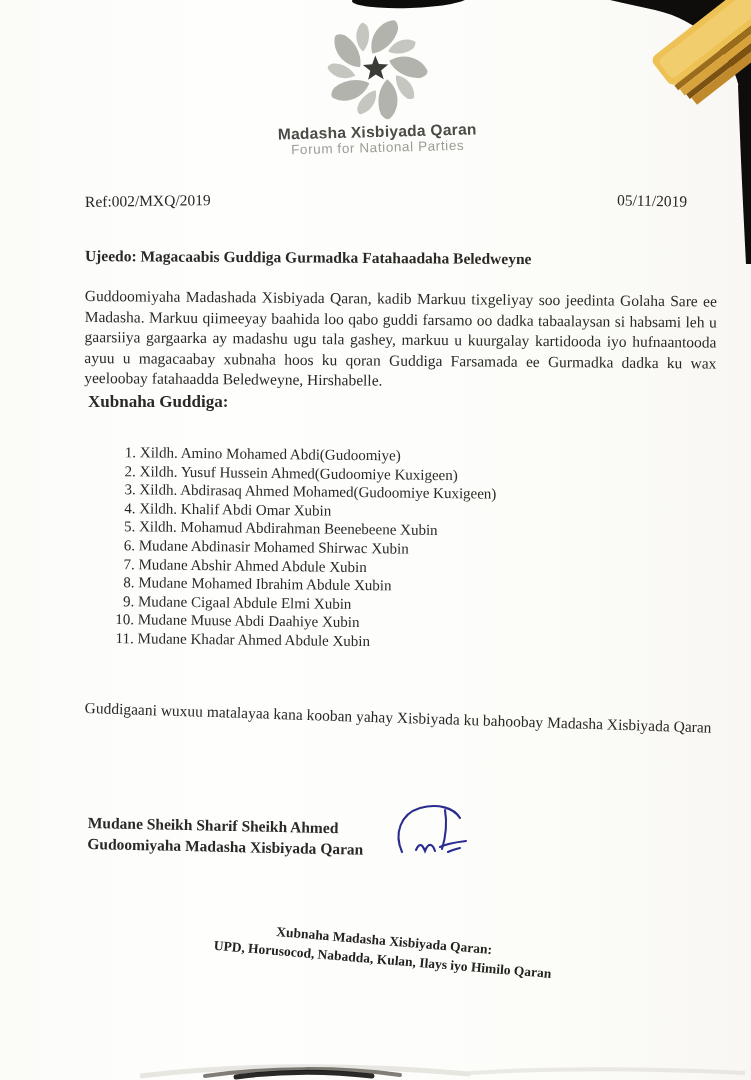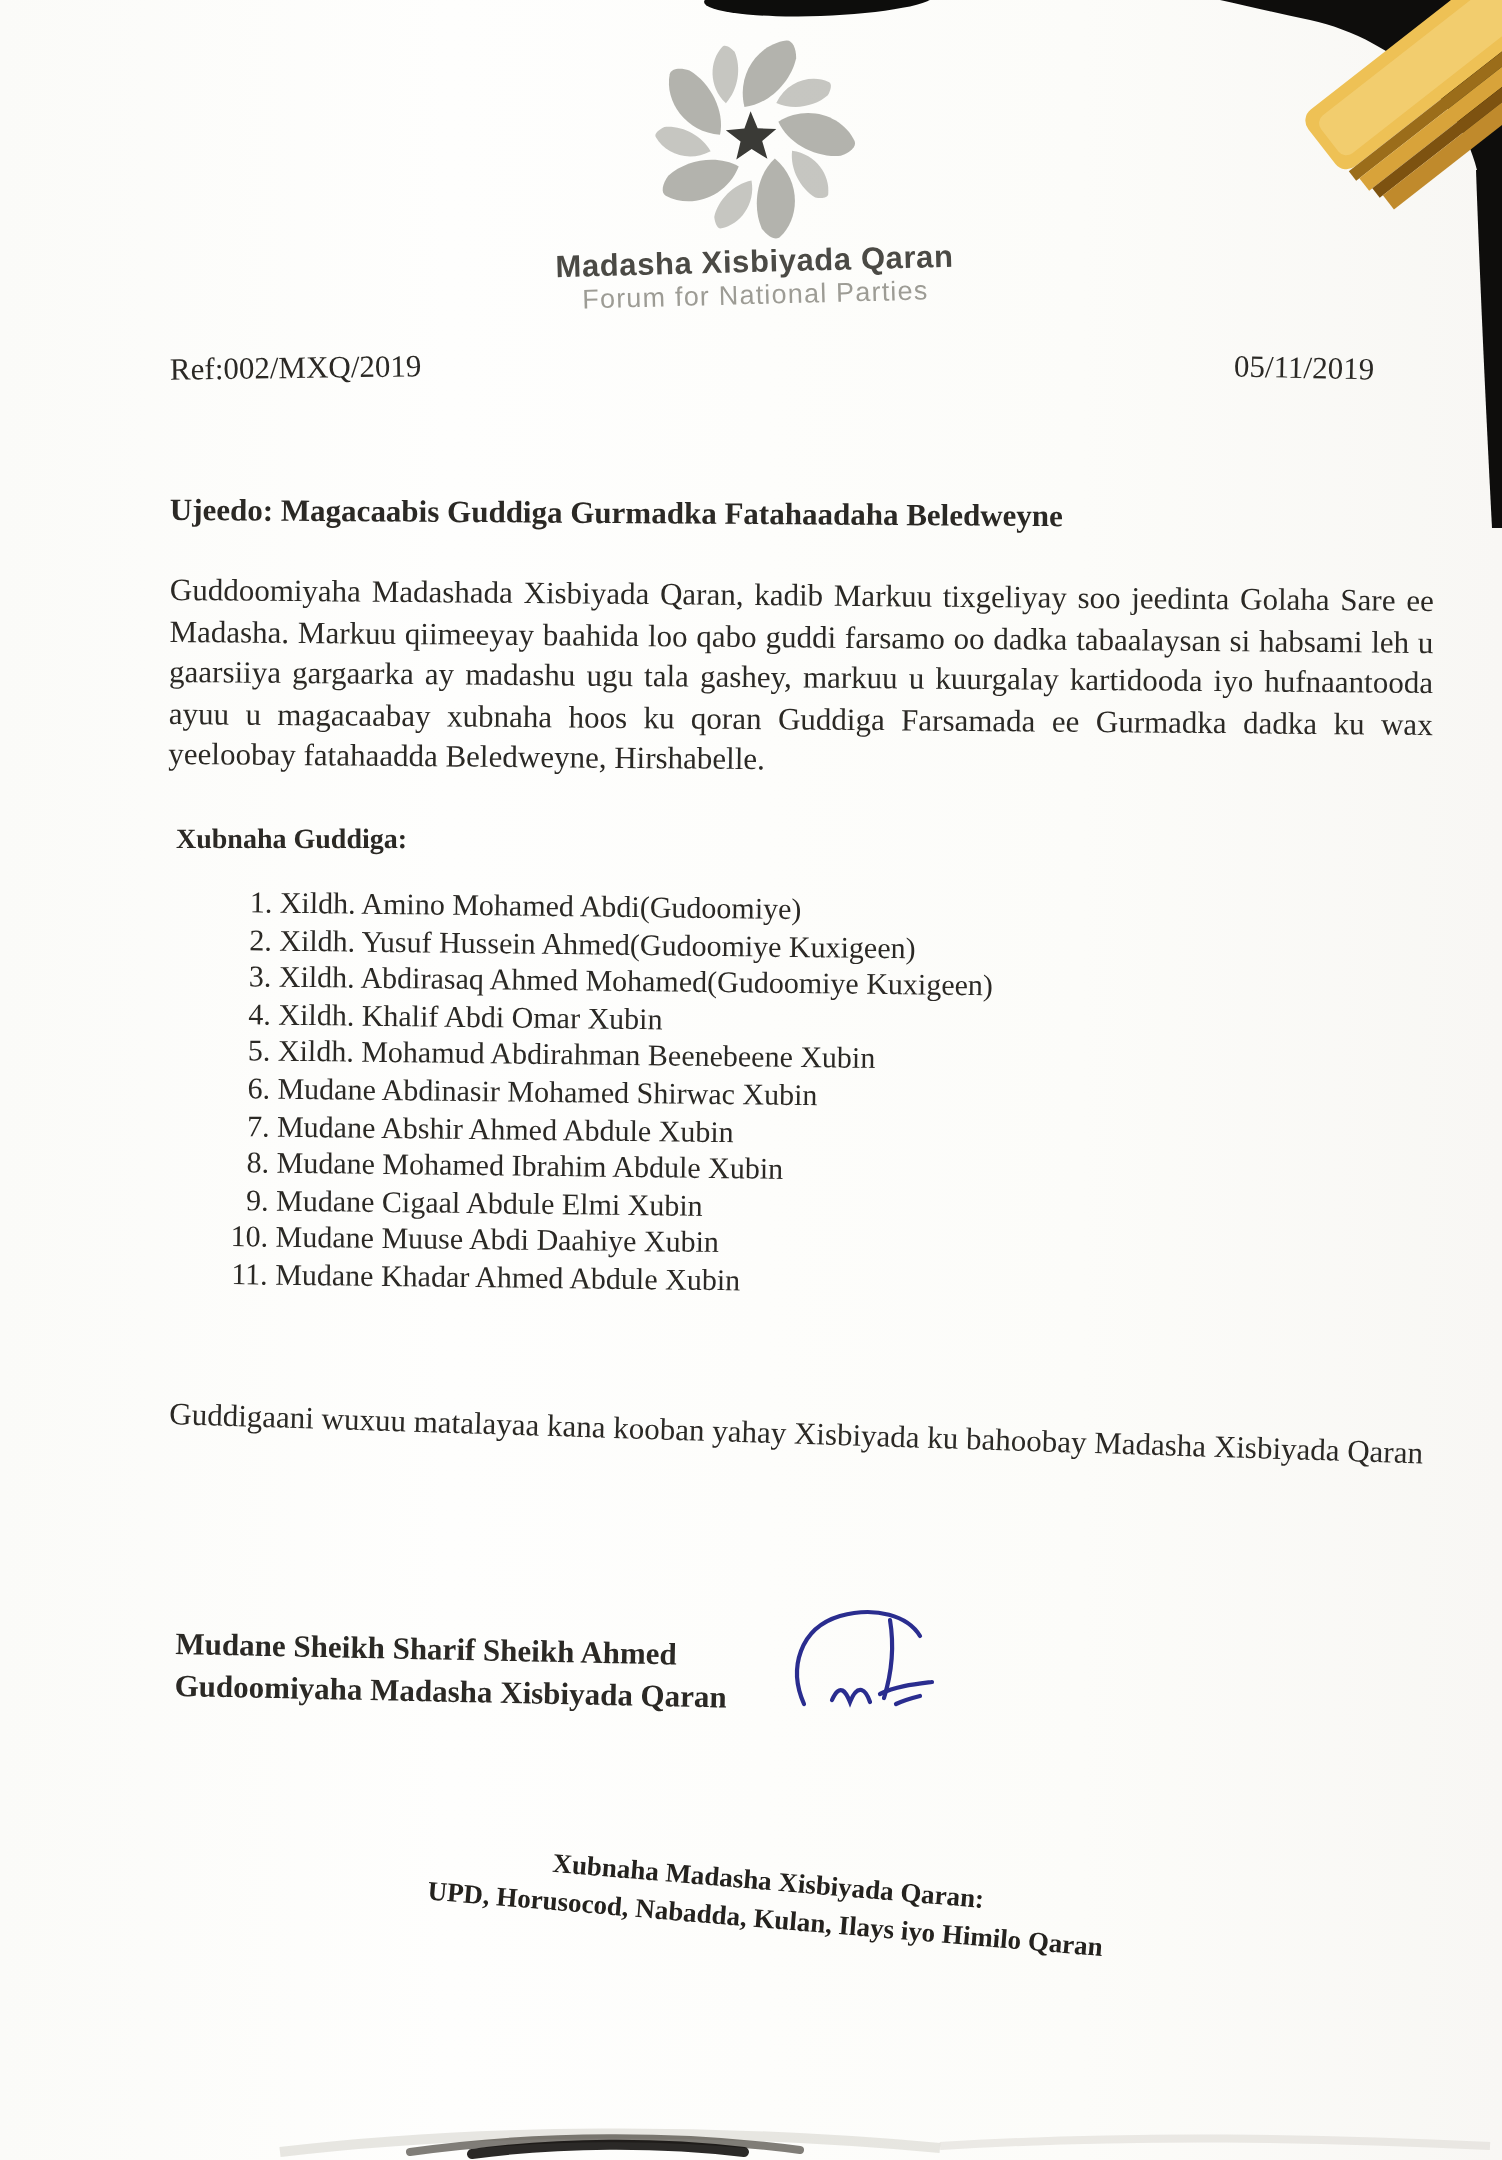--- a/index.html
+++ b/index.html
@@ -31,39 +31,39 @@
   .org-name{
     font-size:15.5px;font-weight:700;color:#4b4a45;letter-spacing:.3px;
     margin-top:2px;line-height:16px;
   }
   .org-tagline{
     font-size:13.5px;font-weight:400;color:#9d9c95;letter-spacing:.6px;
     line-height:15px;
   }
   
   .meta-row{
-    position:absolute;top:176px;left:85px;right:64px;
+    position:absolute;top:192px;left:85px;right:64px;
     display:flex;justify-content:space-between;align-items:flex-start;
     font-size:15.5px;
   }
   .ref-no{transform:rotate(-0.8deg);}
   .letter-date{transform:rotate(1.2deg);}
   
   .subject{
     position:absolute;top:247px;left:85px;width:600px;
     font-weight:700;font-size:15.5px;transform:rotate(0.4deg);transform-origin:left top;
   }
   .body-par{
     position:absolute;top:286px;left:85px;width:632px;
     font-size:15.5px;line-height:20.5px;text-align:justify;
     transform:rotate(0.5deg);transform-origin:left top;
   }
   .list-heading{
-    position:absolute;top:413px;left:88px;
-    font-weight:700;font-size:14px;
+    position:absolute;top:392px;left:88px;
+    font-weight:700;font-size:17px;
   }
   .members-list{
     position:absolute;top:443px;left:113px;width:530px;
     font-size:15px;line-height:18.6px;
     transform:rotate(0.7deg);transform-origin:left top;
   }
   .members-list ol{margin:0;padding:0 0 0 27px;}
   .closing-par{
     position:absolute;top:697px;left:85px;width:648px;
     font-size:15.5px;line-height:21px;

